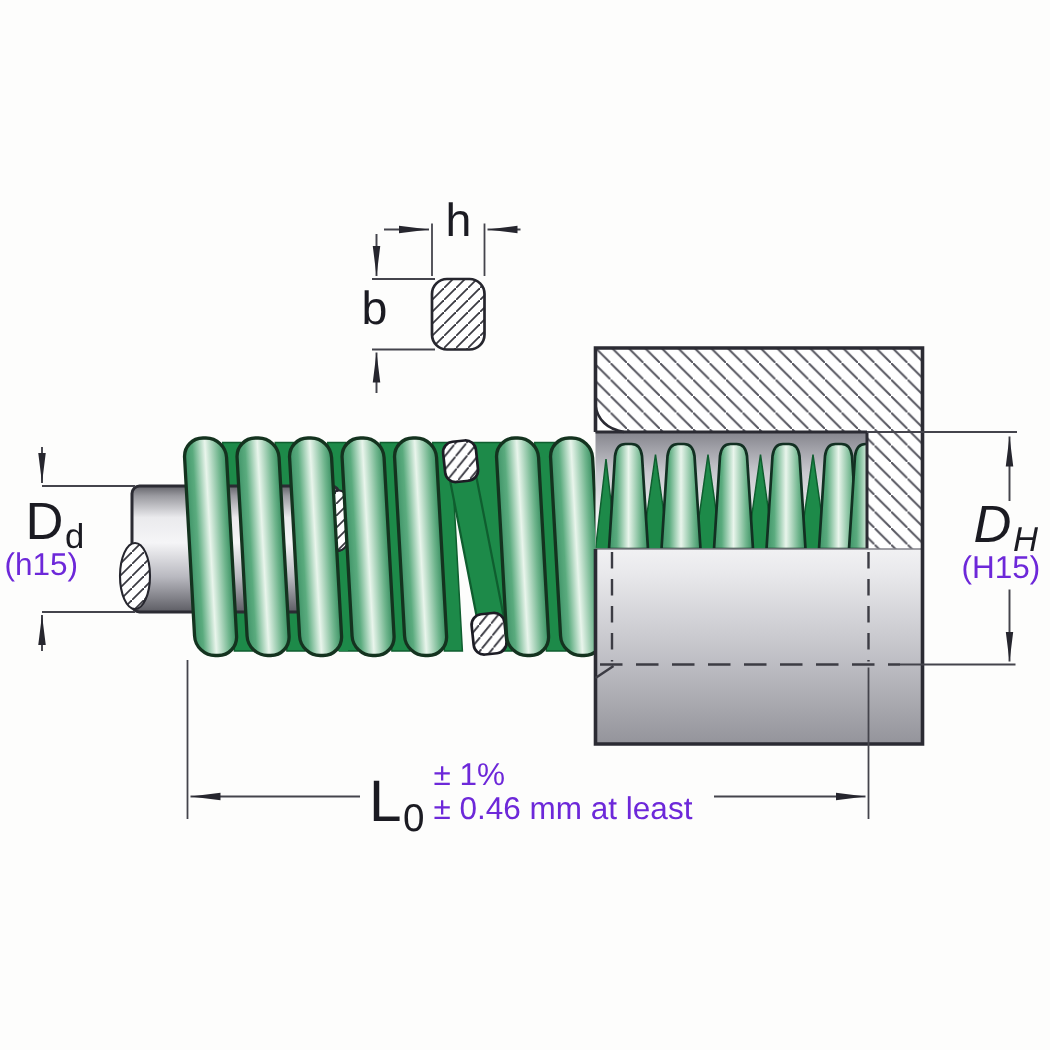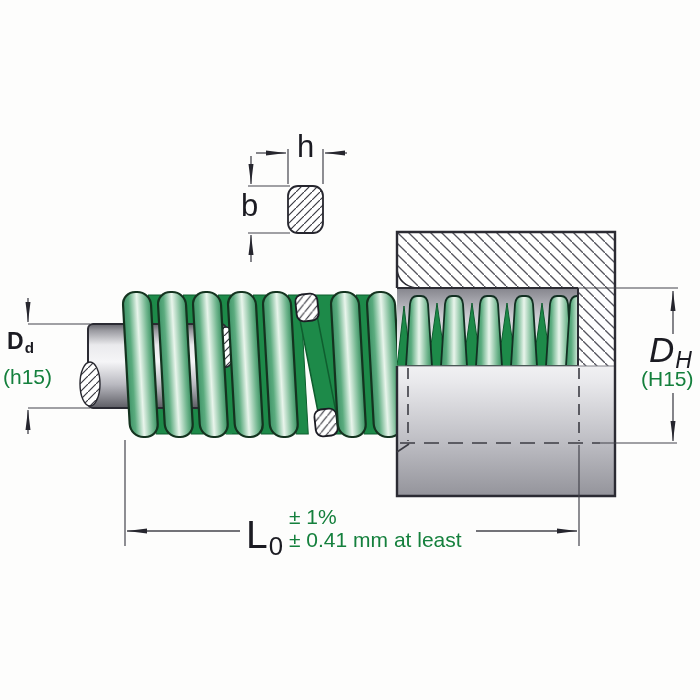--- a/index.html
+++ b/index.html
@@ -2,21 +2,21 @@
 <html style="--spring_light: #e9f5ec; --spring_mid: #5aab7e; --spring_edge: #3f9468; --spring_dark: #1d8a49; --spring_outline: #14331f; --metal_light: #f4f4f6; --metal_dark: #5d5d64; --line_color: #2b2b33; --dim_color: #44444c; --hatch_color: #55555e; --background: #fdfdfc;"><head>
 <meta charset="utf-8">
 <style>
   html,body{margin:0;padding:0;background:#fff;}
   #stage{position:relative;width:700px;height:700px;background:#fdfdfc;overflow:hidden;
          font-family:"Liberation Sans",sans-serif;}
   svg{position:absolute;left:0;top:0;}
   .lbl{position:absolute;white-space:nowrap;color:#1b1b22;line-height:1;}
   .dimsym{font-weight:400;}
   .sub{font-size:0.66em;position:relative;top:0.28em;margin-left:1px;}
-  .tol{color:#15803d;}
+  .tol{color:#6d28d9;}
 </style>
 </head>
 <body>
 
 <div id="stage">
 
 <svg width="700" height="700" viewBox="0 0 700 700">
   <defs>
     <marker id="arr" markerWidth="22" markerHeight="8" refX="20" refY="3" orient="auto" markerUnits="userSpaceOnUse">
       <path d="M20,3 L0,0.5 L0,5.5 Z" fill="#26262e"></path>
@@ -179,29 +179,29 @@
   </g>
 </svg>
 
 <div class="lbl" style="left:297px;top:131px;font-size:31px;">
   <span>h</span>
 </div>
 <div class="lbl" style="left:241px;top:190px;font-size:31px;">
   <span>b</span>
 </div>
 
-<div class="lbl dimsym" style="left:7px;top:330px;font-size:23px;font-weight:bold;">
+<div class="lbl dimsym" style="left:17px;top:330px;font-size:35px;">
   <span>D</span><span class="sub">d</span>
 </div>
 <div class="lbl tol" style="left:3px;top:366px;font-size:21px;">(h15)</div>
 
 <div class="lbl dimsym" style="left:649px;top:332px;font-size:35px;font-style:italic;">
   <span>D</span><span class="sub">H</span>
 </div>
 <div class="lbl tol" style="left:641px;top:368px;font-size:21px;">(H15)</div>
 
 <div class="lbl dimsym" style="left:246px;top:515px;font-size:39px;">
   <span>L</span><span class="sub">0</span>
 </div>
 <div class="lbl tol" style="left:289px;top:506px;font-size:21px;">± 1%</div>
-<div class="lbl tol" style="left:289px;top:529px;font-size:21px;">± 0.41 mm at least</div>
+<div class="lbl tol" style="left:289px;top:529px;font-size:21px;">± 0.46 mm at least</div>
 
 </div>
 
 </body></html>

